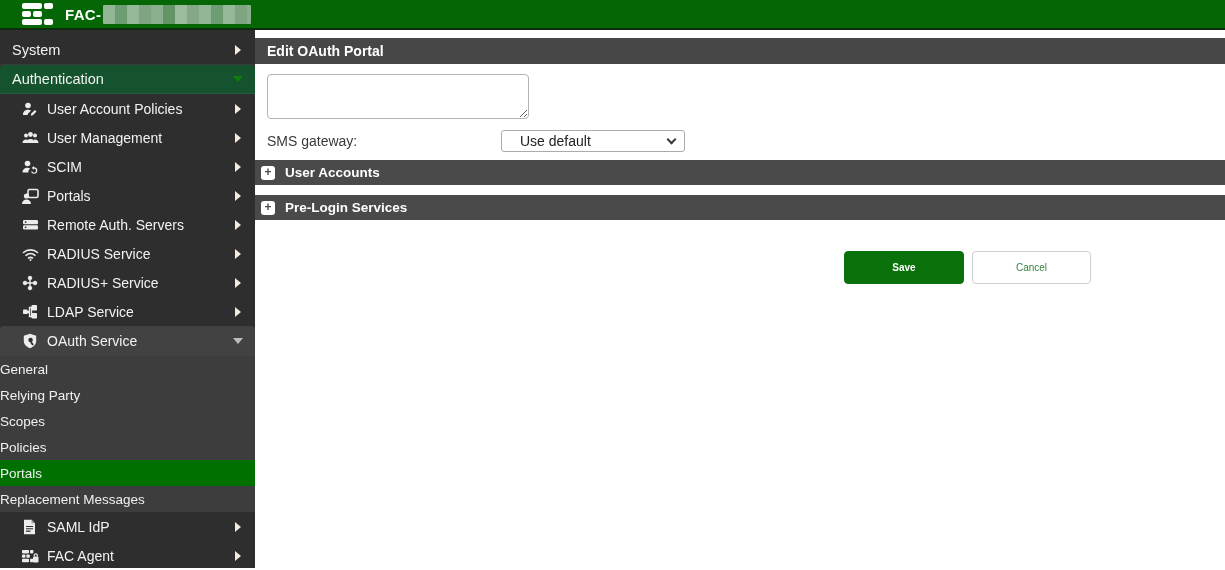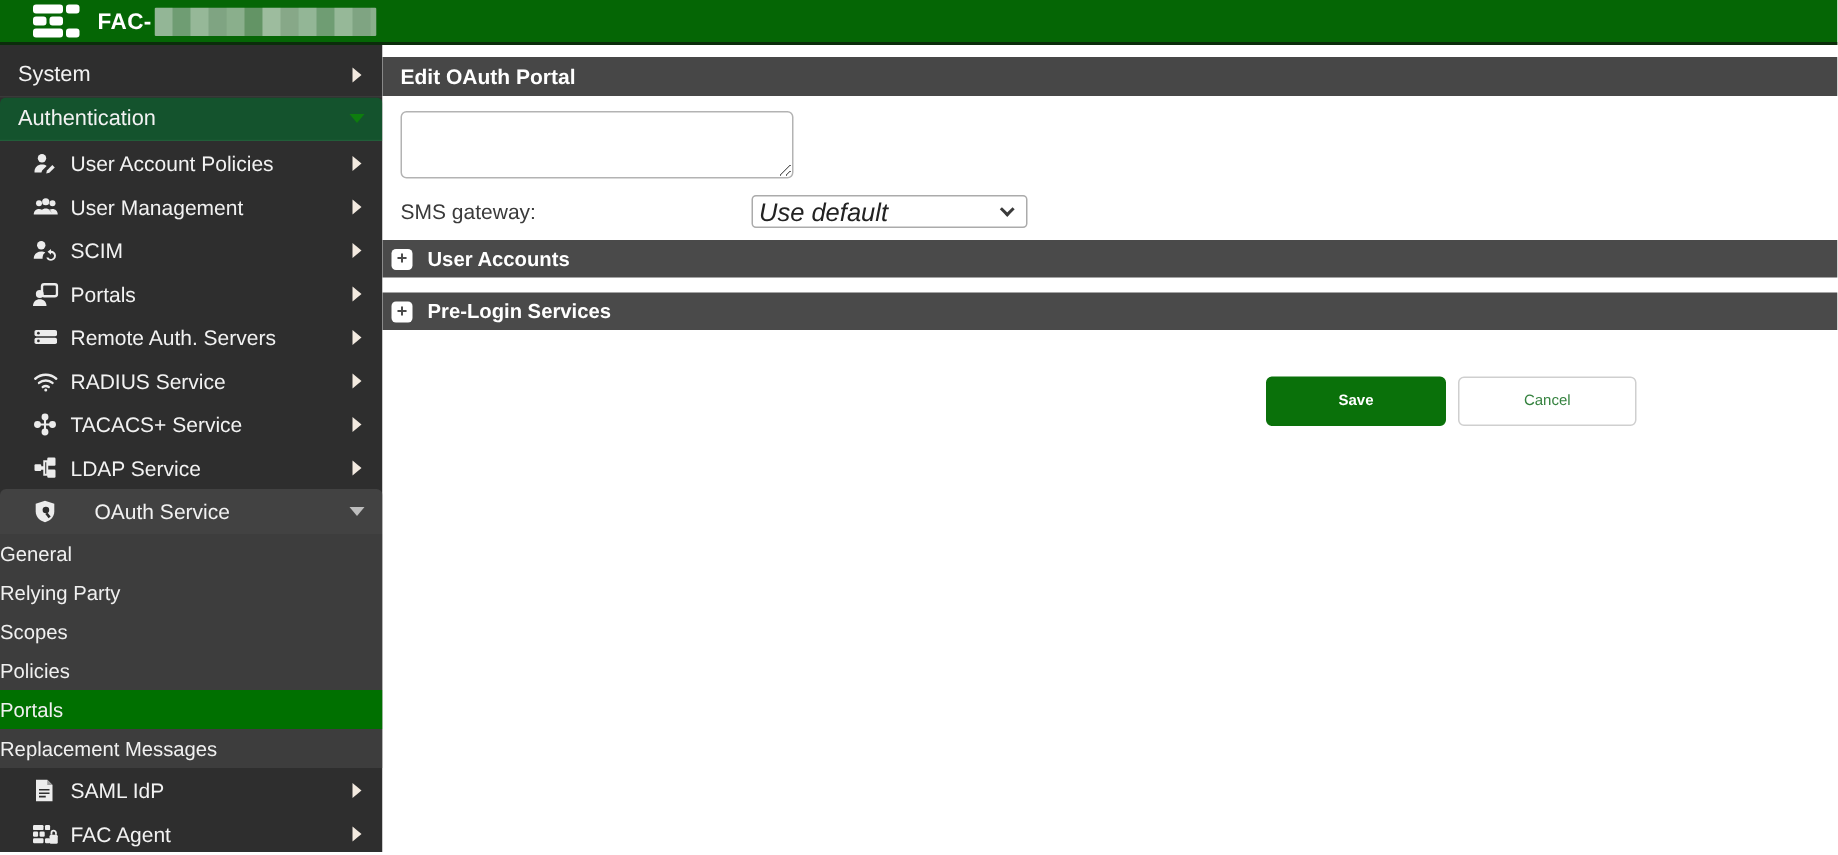--- a/index.html
+++ b/index.html
@@ -29,21 +29,21 @@
   .nav-top { padding-left:12px; }
   .nav-expanded { background:#14532d; border-radius:4px 4px 0 0; }
   .nav-sub { padding-left:22px; font-size:14px; border-bottom:none; }
   .nav-icon { width:18px; height:16px; margin-right:7px; flex:none; display:flex; align-items:center; }
   .nav-icon svg { display:block; }
   .arrow-right { margin-left:auto; margin-right:14px; width:0; height:0;
     border-top:5px solid transparent; border-bottom:5px solid transparent; border-left:6px solid #f3eae0; }
   .caret-down { margin-left:auto; margin-right:12px; width:0; height:0;
     border-left:5px solid transparent; border-right:5px solid transparent; border-top:6px solid #0e7d0e; }
   .caret-gray { border-top-color:#bdbdbd; }
-  .group-open { background:#424242; border-radius:4px 4px 0 0; height:30px; border-bottom:none;gap:16px; }
+  .group-open { background:#424242; border-radius:4px 4px 0 0; height:30px; border-bottom:none; }
   .subpanel { background:#3d3d3d; }
   .leaf-row { display:flex; align-items:center; height:26px; 
     font-size:13.5px; cursor:pointer; color:#f0f0f0; }
   .leaf-selected { background:#007000; }
 
   
   .main { flex:1; background:#fff; display:flex; flex-direction:column; }
   .title-bar { margin-top:8px; height:26px; background:#474747; color:#fff;
     font-weight:bold; font-size:14px; display:flex; align-items:center; padding-left:12px; }
   .form { padding:10px 0 0 12px; }
@@ -52,22 +52,22 @@
   .row-desc { height:46px; margin-bottom:10px; align-items:flex-start; }
   .row-sms  { height:22px; align-items:center; }
   .f-label { width:234px; font-size:14px; color:#3a3a3a; flex:none; }
   .name-input { width:142px; height:18px; background:#fcf8c8; border:1px solid #d6cda0;
     border-radius:3px; font-size:12px; color:#333; padding:0 5px; outline:none;
     font-family:"Liberation Sans", sans-serif; }
   .desc-area { width:262px; height:45px; border:1px solid #b3b3b3; border-radius:4px;
     resize:both; font-size:12px; padding:3px 5px; font-family:"Liberation Sans", sans-serif; outline:none; }
   .select-wrap { position:relative; width:184px; height:22px; }
   .sms-select { appearance:none; -webkit-appearance:none; width:184px; height:22px;
-    border:1px solid #ababab; border-radius:3px; background:#fff; font-size:17px;
-    color:#222; padding:0 24px 0 4px; font-family:"Liberation Sans", sans-serif; outline:none;font-style:italic; }
+    border:1px solid #ababab; border-radius:3px; background:#fff; font-size:14px;
+    color:#222; padding:0 24px 0 18px; font-family:"Liberation Sans", sans-serif; outline:none; }
   .chev { position:absolute; right:10px; top:6px; width:7px; height:7px;
     border-right:2px solid #3a3a3a; border-bottom:2px solid #3a3a3a;
     transform:rotate(45deg); pointer-events:none; }
 
   .section-bar { height:25px; background:#4a4a4a; color:#fff; display:flex; align-items:center;
     padding-left:6px; cursor:pointer; font-size:13.5px; font-weight:bold; }
   .bar-1 { margin-top:8px; }
   .bar-2 { margin-top:10px; }
   .plus-box { width:14px; height:14px; background:#fff; border-radius:3px; color:#4a4a4a;
     font-size:12px; font-weight:bold; line-height:13px; text-align:center; margin-right:10px; flex:none; }
@@ -186,21 +186,21 @@
     <div class="nav-row nav-sub">
       <span class="nav-icon">
         <svg width="16" height="16" viewBox="0 0 16 16" fill="#ececec" stroke="#ececec">
             <circle cx="8" cy="3" r="1.8"></circle>
             <circle cx="3" cy="8" r="1.8"></circle>
             <circle cx="13" cy="8" r="1.8"></circle>
             <circle cx="8" cy="13" r="1.8"></circle>
             <path d="M8 4.8v6.4M4.8 8h6.4" stroke-width="1.4"></path>
           </svg>
       </span>
-      <span>TACACS+ Service</span>
+      <span>RADIUS+ Service</span>
       <span class="arrow-right"></span>
     </div>
 
     <div class="nav-row nav-sub">
       <span class="nav-icon">
         <svg width="16" height="16" viewBox="0 0 16 16" fill="#ececec">
             <rect x="1" y="5.5" width="4.5" height="4.5" rx=".8"></rect>
             <rect x="9.5" y="1" width="5.5" height="5.5" rx=".8"></rect>
             <rect x="9.5" y="9" width="5.5" height="5.5" rx=".8"></rect>
             <path d="M5.5 7.5h2v-4h2v9h-2v-4h-2z" fill="none" stroke="#ececec" stroke-width="1.3"></path>

